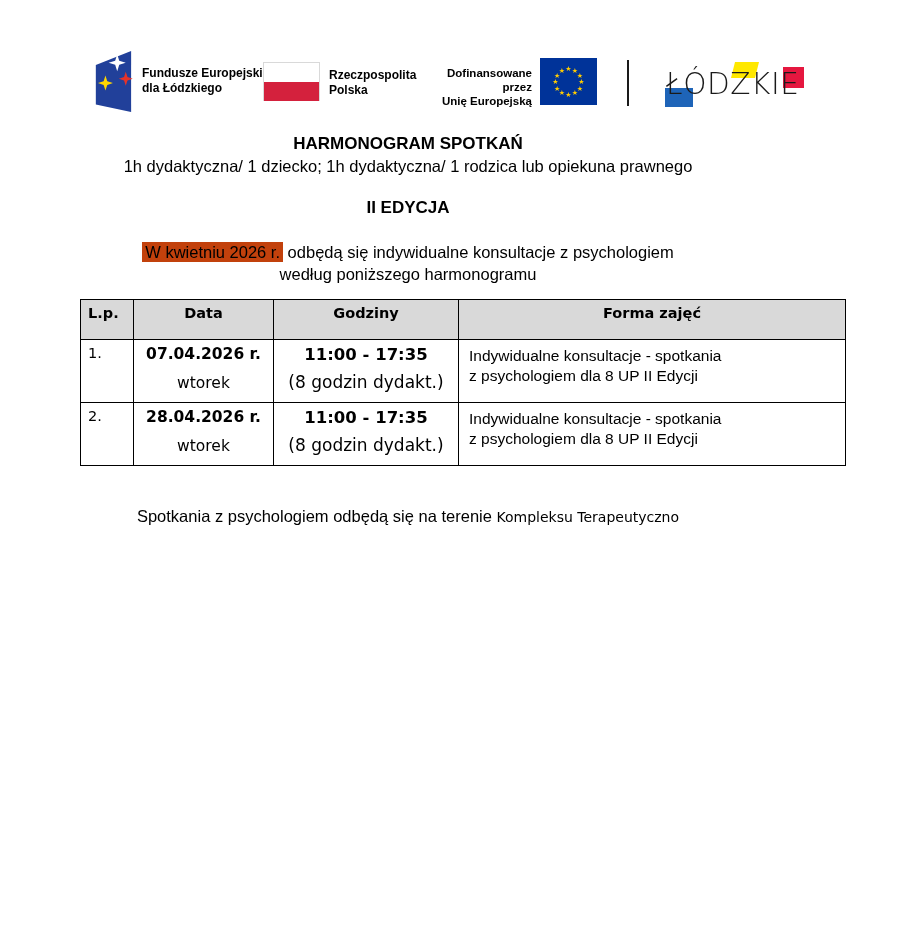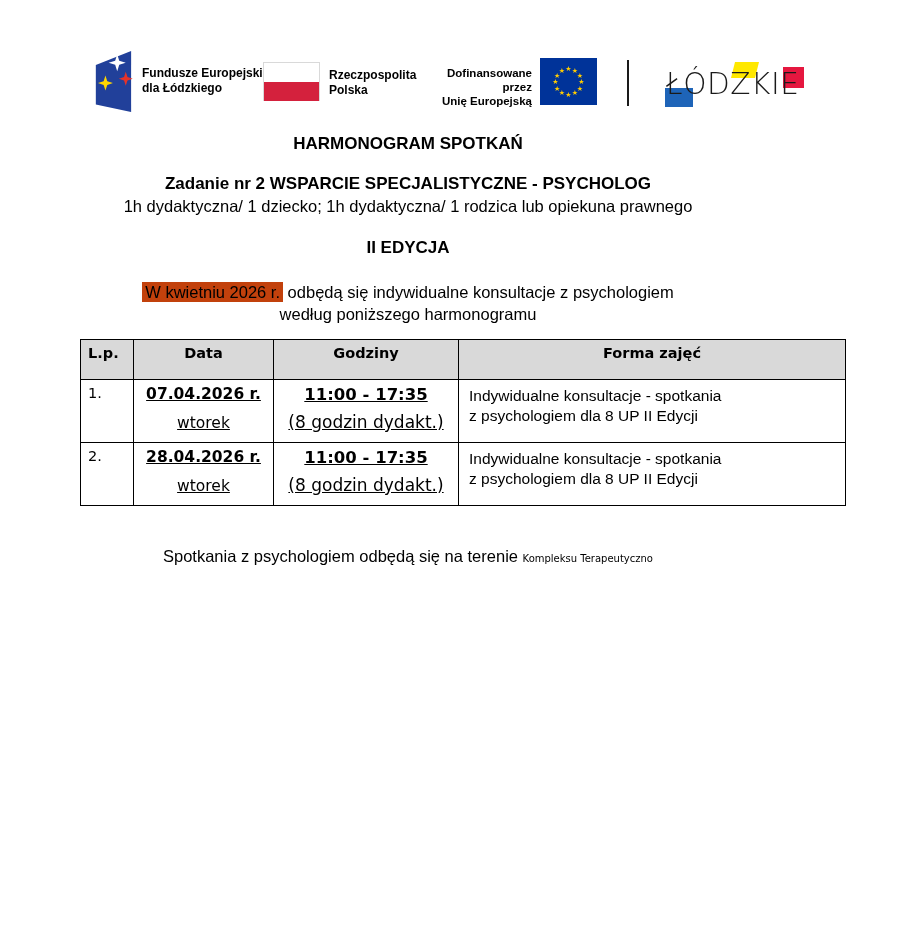--- a/index.html
+++ b/index.html
@@ -60,30 +60,30 @@
   .schedule th {
     height:40px; background:#d9d9d9;
     font-family:"DejaVu Sans", sans-serif;
     font-size:14.5px; font-weight:bold;
     text-align:center; padding-top:5px;
   }
   .schedule th.h-lp { text-align:left; padding-left:7px; }
   .schedule td { height:63px; }
   .c-num { font-family:"DejaVu Sans", sans-serif; font-size:14.5px; padding:5px 0 0 7px; }
   .c-date, .c-time { text-align:center; }
-  .cell-stack { display:flex; flex-direction:column; justify-content:space-between; height:60px; padding:5px 2px 8px 2px;text-decoration:underline; }
+  .cell-stack { display:flex; flex-direction:column; justify-content:space-between; height:60px; padding:5px 2px 8px 2px; }
   .date-main { font-family:"DejaVu Sans", sans-serif; font-size:15.5px; font-weight:bold; }
   .date-day  { font-family:"DejaVu Sans", sans-serif; font-size:15.5px; }
   .time-main { font-family:"DejaVu Sans", sans-serif; font-size:16.5px; font-weight:bold; }
   .time-sub  { font-family:"DejaVu Sans", sans-serif; font-size:17px; }
   .c-form { padding:6px 8px 0 10px; font-size:15.5px; line-height:20px; }
 
   
   .footer-note { margin-top:40px; font-size:16.5px; line-height:21px; text-align:center; }
-  .footer-detail { font-family:"DejaVu Sans", sans-serif; font-size:10px; }
+  .footer-detail { font-family:"DejaVu Sans", sans-serif; font-size:14px; }
 </style>
 </head>
 <body>
 
 <div class="page">
 
   <div class="logos">
 
     <div class="logo-fe">
       <svg width="38" height="62" viewBox="0 0 34 58">
@@ -140,21 +140,20 @@
       <div class="lz-rect lz-yellow"></div>
       <div class="lz-rect lz-red"></div>
       <div class="lz-text">ŁÓDZKIE</div>
     </div>
   </div>
 
   <div class="content">
 
     <div class="t-line">HARMONOGRAM SPOTKAŃ</div>
 
-    <div class="t-task">Zadanie nr 2 WSPARCIE SPECJALISTYCZNE - PSYCHOLOG</div>
     <div class="t-sub">1h dydaktyczna/ 1 dziecko; 1h dydaktyczna/ 1 rodzica lub opiekuna prawnego</div>
 
     <div class="t-edition">II EDYCJA</div>
 
     <div class="t-intro"><span class="hl">W kwietniu 2026 r.</span><span> odbędą się indywidualne konsultacje z psychologiem</span><br><span>według poniższego harmonogramu</span></div>
 
     <table class="schedule">
       <colgroup>
           <col style="width:53px">
           <col style="width:140px">

